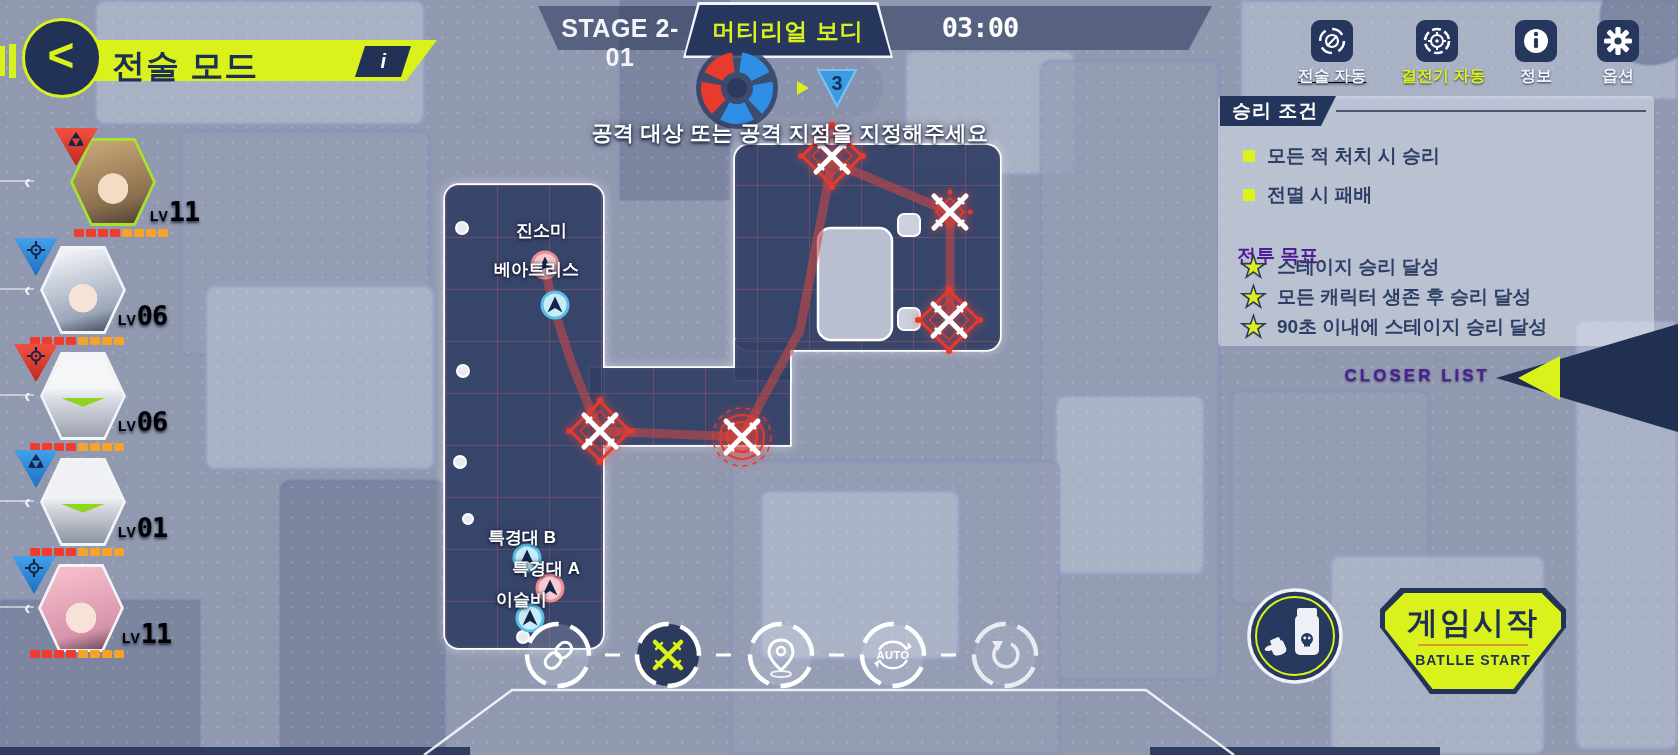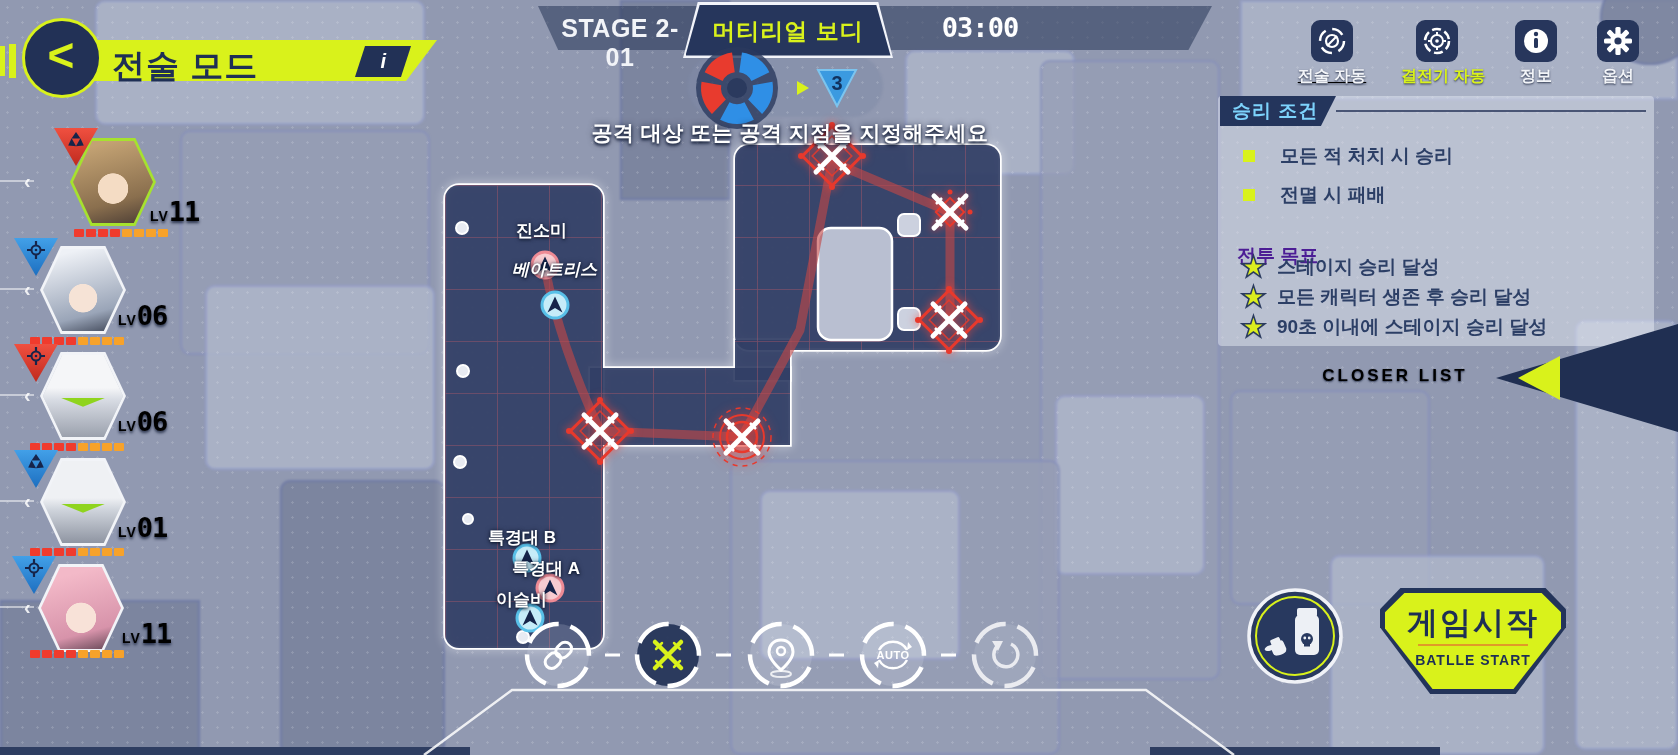--- a/index.html
+++ b/index.html
@@ -52,32 +52,32 @@
   .tr-ic{width:42px;height:42px;margin:0 auto;background:#27365c;border-radius:9px;
     display:flex;align-items:center;justify-content:center;}
   .tr-lb{margin-top:4px;font-size:16px;font-weight:800;color:#f2f4f8;white-space:nowrap;
     text-shadow:0 1px 2px rgba(10,20,45,.8);}
   .tr-lb.on{color:#d9f21b;}
   
   #vpanel{left:1218px;top:96px;width:436px;height:250px;
     background:rgba(232,236,244,.48);border-radius:4px;}
   #vbadge{left:1220px;top:96px;width:116px;height:30px;background:#24355c;
     clip-path:polygon(0 0,100% 0,87% 100%,0 100%);}
-  #vbadge span{display:block;color:#7dd3fc;font-weight:900;font-size:19px;line-height:30px;
+  #vbadge span{display:block;color:#ffffff;font-weight:900;font-size:19px;line-height:30px;
     padding-left:12px;letter-spacing:1px;}
   #vline{left:1336px;top:110px;width:310px;height:2px;background:rgba(35,50,85,.75);}
-  .vrow{position:absolute;left:1243px;display:flex;align-items:center;gap:25px;}
+  .vrow{position:absolute;left:1243px;display:flex;align-items:center;gap:12px;}
   .vsq{width:12px;height:12px;background:#d9f21b;}
   .vtx{color:#2c3f66;font-size:19px;font-weight:800;}
   #vobj{left:1237px;top:243px;color:#4c1d95;font-size:19px;font-weight:900;}
   .orow{position:absolute;left:1240px;display:flex;align-items:center;gap:10px;}
   .star{color:#dcee1f;font-size:30px;line-height:26px;-webkit-text-stroke:1.5px #2a3a5e;
     text-shadow:0 1px 1px rgba(40,55,90,.4);}
   
-  #closer{left:1300px;top:366px;width:190px;text-align:center;color:#000000;
+  #closer{left:1300px;top:366px;width:190px;text-align:right;color:#4c1d95;
     font-size:17px;font-weight:800;letter-spacing:3px;text-shadow:0 1px 2px rgba(10,20,45,.7);}
   
   .hexo{position:absolute;width:86px;height:88px;
     clip-path:polygon(24% 0,76% 0,100% 50%,76% 100%,24% 100%,0 50%);background:#f2f4f8;}
   .hexo.sel{background:#a6e22e;}
   .hexi{position:absolute;inset:3px;clip-path:polygon(24% 0,76% 0,100% 50%,76% 100%,24% 100%,0 50%);}
   .p1{background:radial-gradient(circle at 50% 58%,#f4dcc4 0 24%,rgba(0,0,0,0) 25%),
       linear-gradient(165deg,#c3a273 10%,#8a6f4e 70%,#4a3c34);}
   .p2{background:radial-gradient(circle at 50% 60%,#f6e3d6 0 22%,rgba(0,0,0,0) 23%),
       linear-gradient(165deg,#eef1f6 10%,#9aa5b8 75%,#3c4354);}
@@ -248,21 +248,21 @@
         <path d="M0,-8.5 L7.5,7.5 L0,3 L-7.5,7.5 Z" fill="#16244a"></path>
         </g>
       <g transform="translate(530,618)">
         <circle r="13" fill="#c6ecf8" stroke="#58c0e8" stroke-width="3"></circle>
         <path d="M0,-8.5 L7.5,7.5 L0,3 L-7.5,7.5 Z" fill="#16244a"></path>
         </g>
     </g>
   </svg>
 
   <div class="uname" style="left:516px;top:219px;">진소미</div>
-  <div class="uname" style="left:512px;top:258px;font-style:italic;">베아트리스</div>
+  <div class="uname" style="left:494px;top:258px;">베아트리스</div>
   <div class="uname" style="left:488px;top:526px;">특경대 B</div>
   <div class="uname" style="left:512px;top:557px;">특경대 A</div>
   <div class="uname" style="left:496px;top:588px;">이슬비</div>
 
   <div class="ystripe" style="left:0;top:46px;width:5px;height:30px;"></div>
   <div class="ystripe" style="left:9px;top:44px;width:7px;height:34px;"></div>
   <div class="abs" id="banner"></div>
   <div class="abs" id="banner-title">전술 모드</div>
   <div class="abs" id="backbtn">
     <span>&lt;</span>

